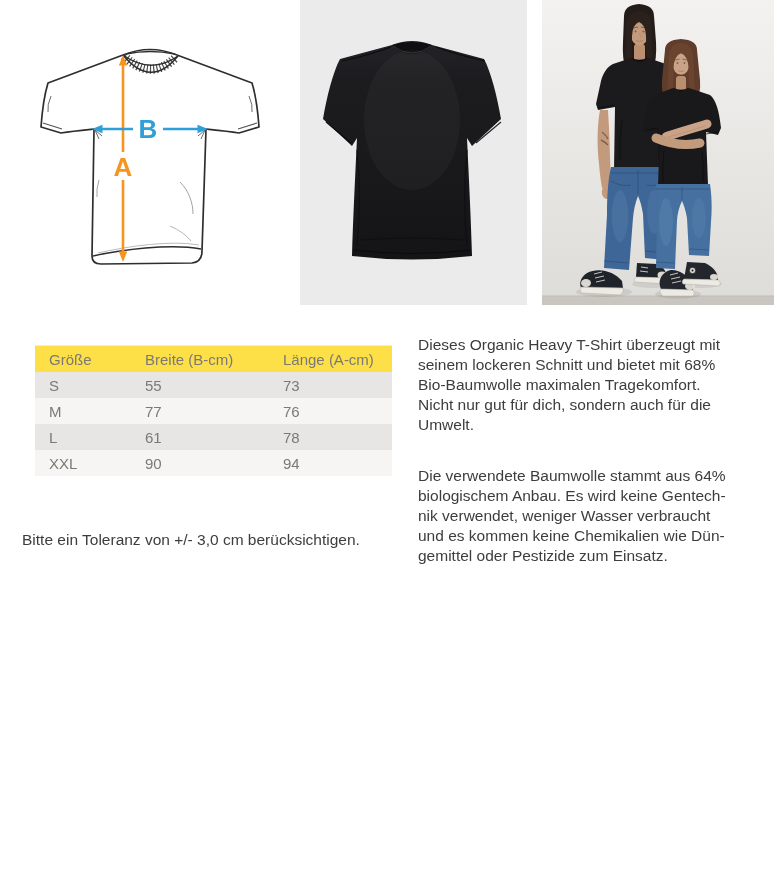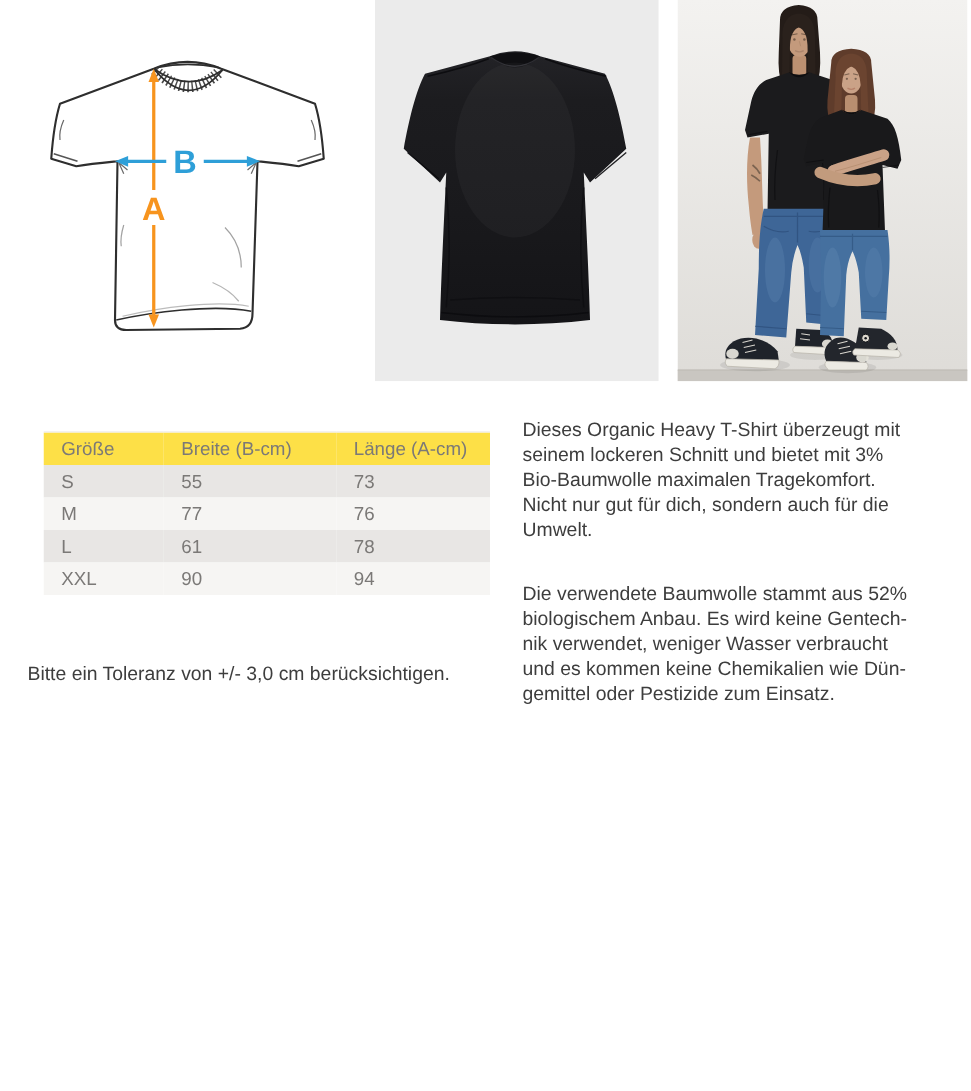--- a/index.html
+++ b/index.html
@@ -292,22 +292,22 @@
         <td>90</td>
         <td>94</td>
       </tr>
     </tbody>
 </table>
 
 <div class="tolerance-note">Bitte ein Toleranz von +/- 3,0 cm berücksichtigen.</div>
 
 <div class="description">
   <p class="para-1">Dieses Organic Heavy T-Shirt überzeugt mit
-seinem lockeren Schnitt und bietet mit 3%
+seinem lockeren Schnitt und bietet mit 68%
 Bio-Baumwolle maximalen Tragekomfort.
 Nicht nur gut für dich, sondern auch für die
 Umwelt.</p>
-  <p class="para-2">Die verwendete Baumwolle stammt aus 52%
+  <p class="para-2">Die verwendete Baumwolle stammt aus 64%
 biologischem Anbau. Es wird keine Gentech-
 nik verwendet, weniger Wasser verbraucht
 und es kommen keine Chemikalien wie Dün-
 gemittel oder Pestizide zum Einsatz.</p>
 </div>
 
 </body></html>

